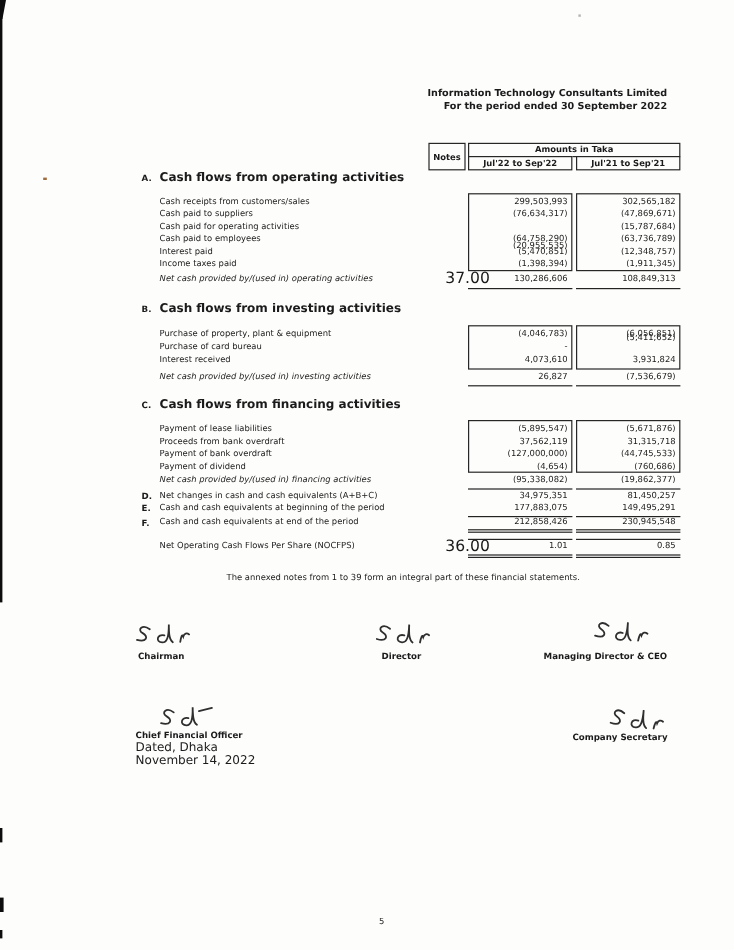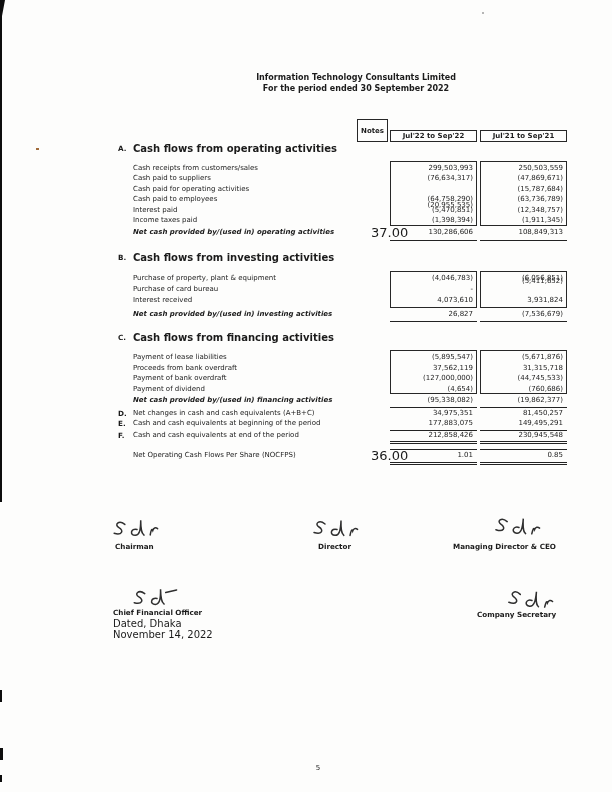--- a/index.html
+++ b/index.html
@@ -1,32 +1,32 @@
 <!DOCTYPE html>
 <html><head>
 <meta charset="utf-8">
 <style>
   html,body{margin:0;padding:0;background:#e8e8e8}
   *{box-sizing:border-box}
   .page{position:relative;width:612px;height:792px;margin:0 auto;background:#fdfdfc;
         font-family:"DejaVu Sans",sans-serif;color:#1b1b1b;overflow:hidden}
-  .titles{position:absolute;left:156px;top:72px;width:400px;text-align:center;
+  .titles{position:absolute;left:156px;top:72px;width:400px;text-align:right;
           font-weight:bold;font-size:8px;line-height:11px}
   .hcell{position:absolute;border:1px solid #272727;display:flex;align-items:center;
          justify-content:center;font-size:7px;font-weight:bold;white-space:nowrap;background:#fdfdfc}
   .vbox{position:absolute;width:87px;border:1px solid #272727}
   .val{position:absolute;width:87px;padding-right:4px;text-align:right;font-size:7px;
        line-height:9px;white-space:nowrap}
   .c1{left:390px}.c2{left:480px}
   .lbl{position:absolute;left:133px;font-size:7px;line-height:9px;white-space:nowrap}
   .letter{position:absolute;left:118px;font-size:7.2px;font-weight:bold;line-height:9px}
   .sechdr{position:absolute;left:133px;font-size:10px;font-weight:bold;line-height:9px;white-space:nowrap}
   .note{position:absolute;left:371px;width:31px;text-align:center;font-size:13px;line-height:9px}
   .b{font-weight:normal}
-  .bi{font-weight:bold;font-style:italic}
+  .bi{font-weight:normal;font-style:italic}
   .ul{position:absolute;width:87px;border-top:1.4px solid #232323;height:0}
   .dul{position:absolute;width:87px;height:3.4px;border-top:1.3px solid #232323;border-bottom:1.3px solid #232323}
   .small{position:absolute;font-size:10px;line-height:9px;white-space:nowrap}
   .siglabel{position:absolute;font-size:7.2px;font-weight:bold;line-height:9px;white-space:nowrap}
   .sig{position:absolute}
   .sig svg{display:block}
   .foot{position:absolute;left:106px;top:477px;width:460px;text-align:center;font-size:7px}
   .pagenum{position:absolute;left:298px;top:764px;width:40px;text-align:center;font-size:7px}
   .artifact{position:absolute;background:#0d0d0d}
 </style>
@@ -42,32 +42,33 @@
   <div class="artifact" style="left:0;top:775px;width:2px;height:7px"></div>
   <div class="artifact" style="left:36px;top:148px;width:3px;height:2px;background:#a06a3a"></div>
   <div class="artifact" style="left:482px;top:12px;width:2px;height:2px;background:#b5b5b5"></div>
 
   <div class="titles">
     <div>Information Technology Consultants Limited</div>
     <div>For the period ended 30 September 2022</div>
   </div>
 
   <div class="hcell" style="left:357px;top:119px;width:31px;height:23px">Notes</div>
+  <div class="hcell" style="left:390px;top:119px;width:177px;height:12px">Amounts in Taka</div>
   <div class="hcell" style="left:390px;top:130px;width:87px;height:12px">Jul'22 to Sep'22</div>
   <div class="hcell" style="left:480px;top:130px;width:87px;height:12px">Jul'21 to Sep'21</div>
 
   <div class="letter" style="top:144px">A.</div>
   <div class="sechdr" style="top:144px">Cash flows from operating activities</div>
 
   <div class="vbox c1" style="top:161px;height:65px"></div>
   <div class="vbox c2" style="top:161px;height:65px"></div>
 
   <div class="lbl" style="top:164px">Cash receipts from customers/sales</div>
   <div class="val c1" style="top:164px">299,503,993</div>
-  <div class="val c2" style="top:164px">250,503,559</div>
+  <div class="val c2" style="top:164px">302,565,182</div>
 
   <div class="lbl" style="top:174px">Cash paid to suppliers</div>
   <div class="val c1" style="top:174px">(76,634,317)</div>
   <div class="val c2" style="top:174px">(47,869,671)</div>
 
   <div class="lbl" style="top:185px">Cash paid for operating activities</div>
   <div class="val c1" style="top:201px">(20,955,535)</div>
   <div class="val c2" style="top:185px">(15,787,684)</div>
 
   <div class="lbl" style="top:195px">Cash paid to employees</div>
@@ -162,20 +163,21 @@
 
   <div class="ul c1" style="top:448.5px;border-top-width:1px"></div>
   <div class="ul c2" style="top:448.5px;border-top-width:1px"></div>
   <div class="lbl" style="top:451px">Net Operating Cash Flows Per Share (NOCFPS)</div>
   <div class="note" style="top:451px">36.00</div>
   <div class="val c1 b" style="top:451px">1.01</div>
   <div class="val c2 b" style="top:451px">0.85</div>
   <div class="dul c1" style="top:461.5px"></div>
   <div class="dul c2" style="top:461.5px"></div>
 
+  <div class="foot">The annexed notes from 1 to 39 form an integral part of these financial statements.</div>
 
   <div class="sig" style="left:110px;top:516px;transform:rotate(-2deg)">
     <svg width="54" height="26" viewBox="0 0 54 26">
         <path d="M15 8 C9 3 4 8 9 11 C14 14 12 19 4 16.5 M27 13.5 C21 11.5 19 19 25 19.3 C29 19.5 30.6 15 31 4.5 C30.8 11 30.6 17 33.8 19.4 M40 19.4 C40.9 14.8 41.9 12.4 42.7 15 C43.6 12.4 45.6 11.8 47.6 13.4" fill="none" stroke="#2f2f2f" stroke-width="1.5" stroke-linecap="round"></path>
       </svg>
   </div>
   <div class="sig" style="left:310px;top:516px">
     <svg width="54" height="26" viewBox="0 0 54 26">
         <path d="M15 8 C9 3 4 8 9 11 C14 14 12 19 4 16.5 M27 13.5 C21 11.5 19 19 25 19.3 C29 19.5 30.6 15 31 4.5 C30.8 11 30.6 17 33.8 19.4 M40 19.4 C40.9 14.8 41.9 12.4 42.7 15 C43.6 12.4 45.6 11.8 47.6 13.4" fill="none" stroke="#2f2f2f" stroke-width="1.5" stroke-linecap="round"></path>
       </svg>

